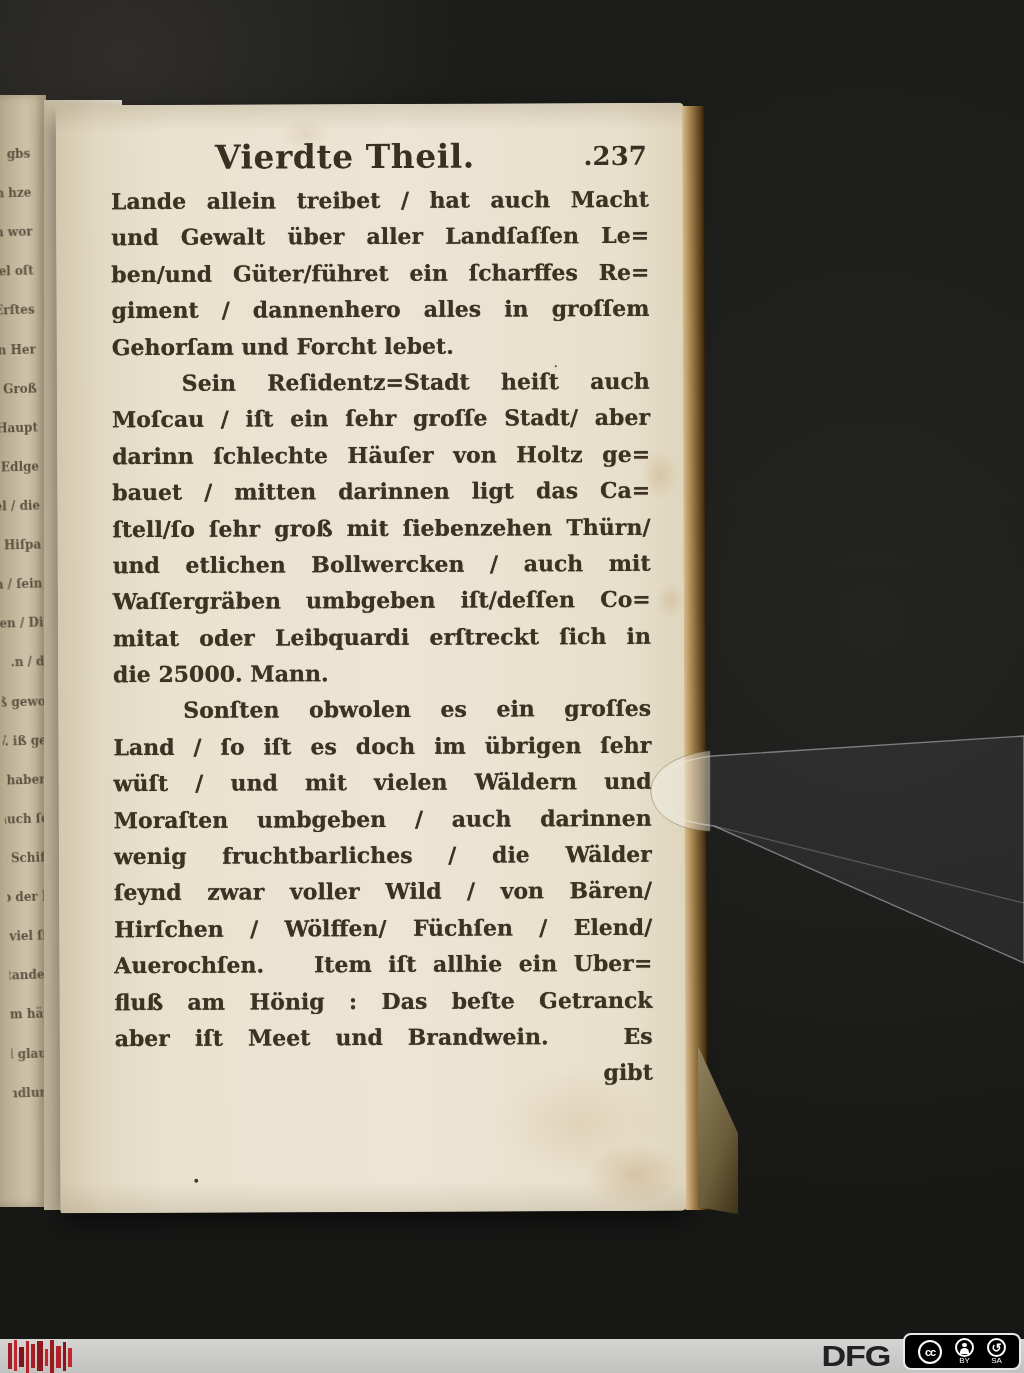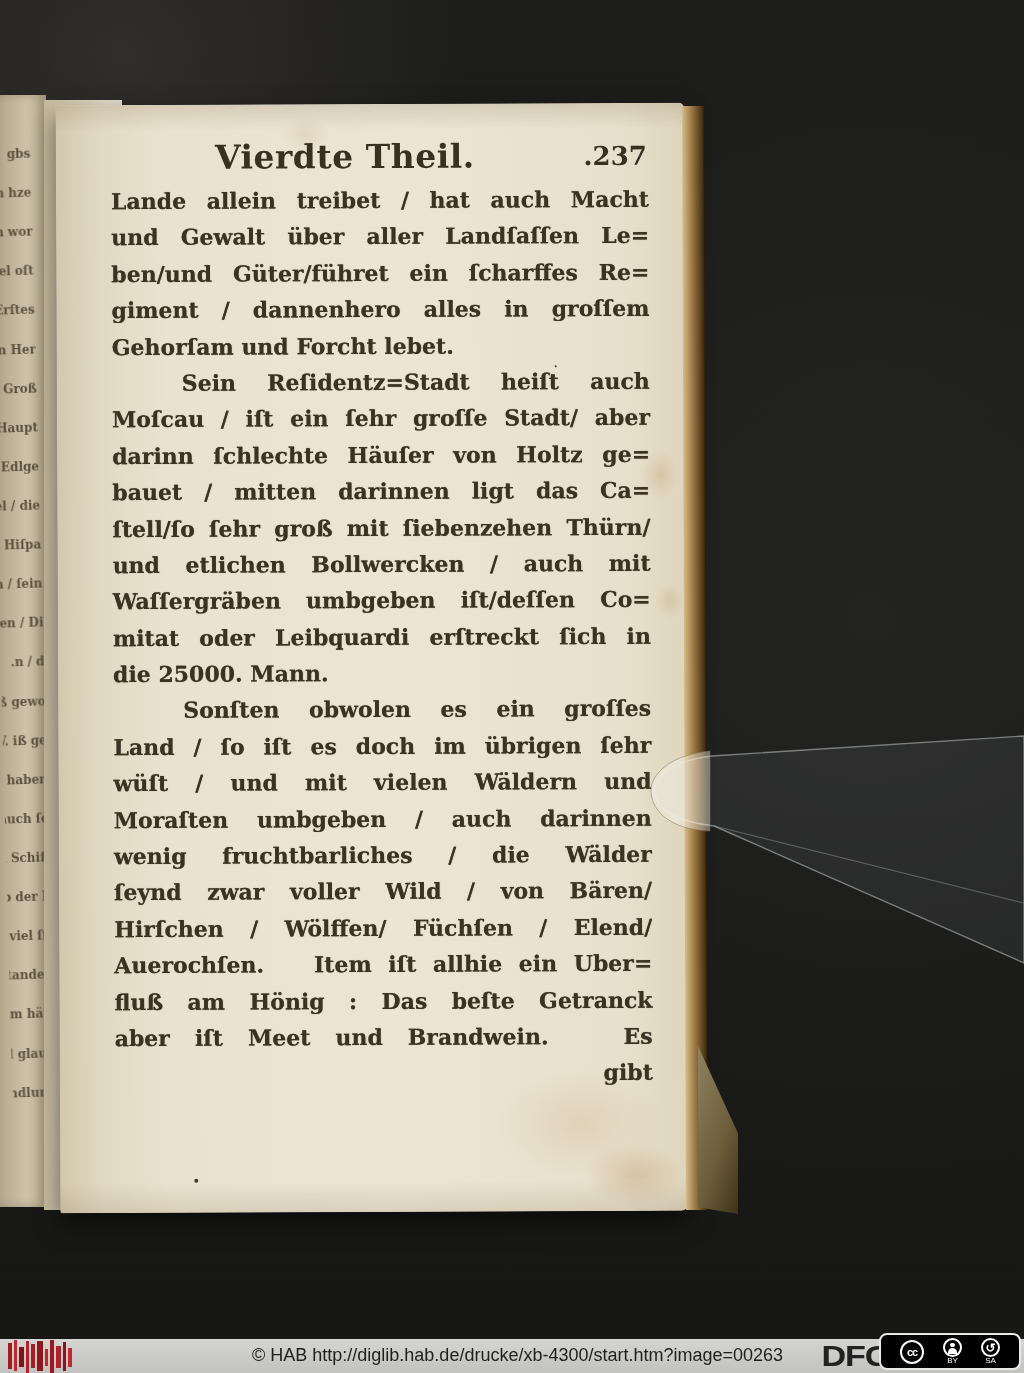--- a/index.html
+++ b/index.html
@@ -55,21 +55,21 @@
   
   .snake{position:absolute;left:0;top:0;pointer-events:none;}
   
   .footer{position:absolute;left:0;bottom:0;width:1024px;height:34px;
     background:linear-gradient(#d4d4d3,#c2c2c1);font-family:"Liberation Sans",sans-serif;}
   .hab-bars{position:absolute;left:8px;top:1px;height:33px;display:flex;align-items:flex-start;gap:2px;}
   .hab-bar{display:block;}
   .copyright{position:absolute;left:252px;top:6px;font-size:18px;color:#1f1f1f;white-space:nowrap;}
   .dfg{position:absolute;right:134px;top:0px;font-size:30px;font-weight:700;color:#222;
     letter-spacing:-1px;transform:scaleX(1.14);transform-origin:right;}
-  .cc-badge{position:absolute;right:3px;bottom:3px;width:142px;height:37px;background:#000;
+  .cc-badge{position:absolute;right:3px;bottom:3px;width:118px;height:37px;background:#000;
     border:2px solid #e9e9e9;border-radius:8px;box-sizing:border-box;
     display:flex;align-items:center;justify-content:space-evenly;}
   .cc-circle{width:24px;height:24px;border:2.5px solid #fff;border-radius:50%;box-sizing:border-box;
     color:#fff;font-size:11px;font-weight:700;letter-spacing:-1px;
     display:flex;align-items:center;justify-content:center;}
   .cc-col{display:flex;flex-direction:column;align-items:center;gap:0px;}
   .sm-circle{width:19px;height:19px;border:2px solid #fff;border-radius:50%;box-sizing:border-box;
     position:relative;color:#fff;display:flex;align-items:center;justify-content:center;}
   .sa-glyph{font-size:12px;font-weight:700;line-height:1;transform:translateY(-.5px);}
   .person-head{position:absolute;left:50%;top:2.5px;width:4.5px;height:4.5px;margin-left:-2.25px;
@@ -169,21 +169,20 @@
         <span class="hab-bar" style="width: 5px; height: 20px; margin-top: 7px; background: rgb(128, 20, 24);"></span>
         <span class="hab-bar" style="width: 3px; height: 33px; margin-top: 1px; background: rgb(181, 32, 42);"></span>
         <span class="hab-bar" style="width: 4px; height: 24px; margin-top: 4px; background: rgb(166, 29, 36);"></span>
         <span class="hab-bar" style="width: 6px; height: 30px; margin-top: 1px; background: rgb(142, 22, 28);"></span>
         <span class="hab-bar" style="width: 3px; height: 17px; margin-top: 9px; background: rgb(195, 39, 46);"></span>
         <span class="hab-bar" style="width: 4px; height: 33px; margin-top: 0px; background: rgb(155, 26, 32);"></span>
         <span class="hab-bar" style="width: 5px; height: 22px; margin-top: 6px; background: rgb(178, 33, 42);"></span>
         <span class="hab-bar" style="width: 3px; height: 29px; margin-top: 2px; background: rgb(135, 21, 25);"></span>
         <span class="hab-bar" style="width: 4px; height: 19px; margin-top: 8px; background: rgb(192, 40, 48);"></span>
       </div>
-    <div class="copyright">© HAB http://diglib.hab.de/drucke/xb-4300/start.htm?image=00263</div>
     <div class="dfg">DFG</div>
     <div class="cc-badge">
       <span class="cc-circle">cc</span>
       <span class="cc-col">
         <span class="sm-circle">
           <span class="person-head"></span>
           <span class="person-body"></span>
         </span>
         <span class="cc-label">BY</span>
       </span>

